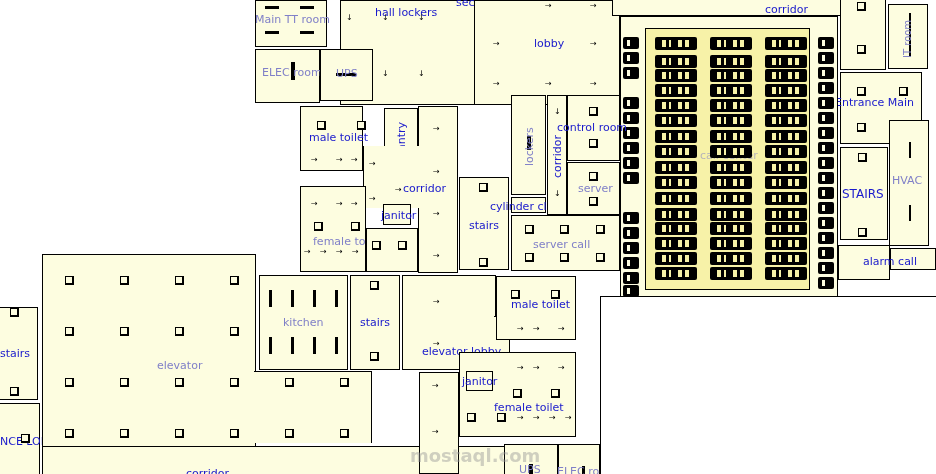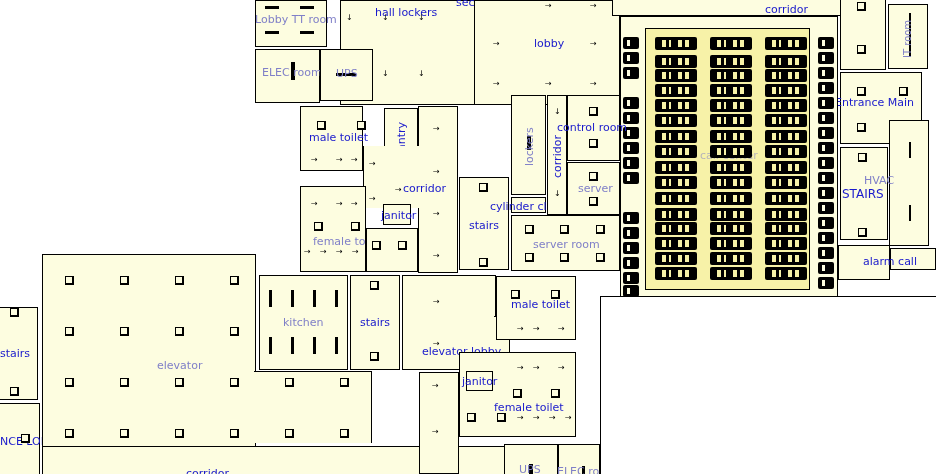--- a/index.html
+++ b/index.html
@@ -24,21 +24,21 @@
 </head>
 <body>
 
 <div class="plan">
 
   <div class="room" style="left:255px;top:0;width:72px;height:47px;"></div>
   <div class="bar" style="left:265px;top:6px;width:14px;height:3px;"></div>
   <div class="bar" style="left:300px;top:6px;width:14px;height:3px;"></div>
   <div class="bar" style="left:265px;top:31px;width:14px;height:3px;"></div>
   <div class="bar" style="left:300px;top:31px;width:14px;height:3px;"></div>
-  <div class="lbl faint" style="left:255px;top:14px;">Lobby TT room</div>
+  <div class="lbl faint" style="left:255px;top:14px;">Main TT room</div>
 
   <div class="room" style="left:340px;top:0;width:136px;height:105px;"></div>
   <div class="lbl blue" style="left:375px;top:7px;">hall lockers</div>
   <div class="arr" style="left:346px;top:14px;">↓</div>
   <div class="arr" style="left:382px;top:14px;">↓</div>
   <div class="arr" style="left:418px;top:14px;">↓</div>
   <div class="arr" style="left:346px;top:70px;">↓</div>
   <div class="arr" style="left:382px;top:70px;">↓</div>
   <div class="arr" style="left:418px;top:70px;">↓</div>
 
@@ -80,21 +80,21 @@
   <div class="lbl blue" style="left:835px;top:97px;">Entrance Main</div>
 
   <div class="room" style="left:840px;top:147px;width:48px;height:93px;"></div>
   <div class="col" style="left:858px;top:153px;"></div>
   <div class="col" style="left:858px;top:228px;"></div>
   <div class="lbl blue" style="left:842px;top:188px;font-size:12px;">STAIRS</div>
 
   <div class="room" style="left:889px;top:120px;width:40px;height:126px;"></div>
   <div class="bar" style="left:909px;top:142px;width:2px;height:16px;"></div>
   <div class="bar" style="left:909px;top:205px;width:2px;height:16px;"></div>
-  <div class="lbl faint" style="left:864px;top:175px;">HVAC</div>
+  <div class="lbl faint" style="left:892px;top:175px;">HVAC</div>
 
   <div class="room" style="left:890px;top:248px;width:46px;height:22px;"></div>
   <div class="room" style="left:838px;top:245px;width:52px;height:35px;"></div>
   <div class="lbl blue" style="left:863px;top:256px;">alarm call</div>
 
   <div class="room" style="left:620px;top:16px;width:218px;height:284px;"></div>
   <div class="seatzone" style="left:645px;top:28px;width:165px;height:262px;"></div>
   <div class="lbl faint" style="left:700px;top:150px;opacity:.55;">call center</div>
 
   <div>
@@ -300,21 +300,21 @@
   <div class="col" style="left:589px;top:197px;"></div>
   <div class="lbl faint" style="left:578px;top:183px;">server</div>
 
   <div class="room" style="left:511px;top:215px;width:109px;height:56px;"></div>
   <div class="col" style="left:525px;top:225px;"></div>
   <div class="col" style="left:560px;top:225px;"></div>
   <div class="col" style="left:596px;top:225px;"></div>
   <div class="col" style="left:525px;top:253px;"></div>
   <div class="col" style="left:560px;top:253px;"></div>
   <div class="col" style="left:596px;top:253px;"></div>
-  <div class="lbl faint" style="left:533px;top:239px;">server room</div>
+  <div class="lbl faint" style="left:533px;top:239px;">server call</div>
 
   <div class="room" style="left:-2px;top:307px;width:40px;height:93px;"></div>
   <div class="col" style="left:10px;top:308px;"></div>
   <div class="col" style="left:10px;top:387px;"></div>
   <div class="lbl blue" style="left:0px;top:348px;">stairs</div>
 
   <div class="room" style="left:-2px;top:403px;width:42px;height:75px;"></div>
   <div class="lbl blue" style="left:0px;top:436px;">NCE LOBBY</div>
   <div class="col" style="left:21px;top:434px;"></div>
 
@@ -404,13 +404,14 @@
   <div class="room" style="left:504px;top:444px;width:54px;height:34px;"></div>
   <div class="bar" style="left:529px;top:464px;width:4px;height:12px;"></div>
   <div class="lbl faint" style="left:519px;top:464px;">UPS</div>
 
   <div class="room" style="left:558px;top:444px;width:42px;height:34px;"></div>
   <div class="bar" style="left:582px;top:466px;width:3px;height:10px;"></div>
   <div class="lbl faint" style="left:557px;top:466px;">ELEC room</div>
 
   <div style="position:absolute;left:600px;top:296px;width:340px;height:180px;border-left:1.5px solid #000;border-top:1.5px solid #000;box-sizing:border-box;background:#fff;"></div>
 
+  <div class="wm" style="left:410px;top:445px;font-size:18px;">mostaql.com</div>
 </div>
 
 </body></html>

